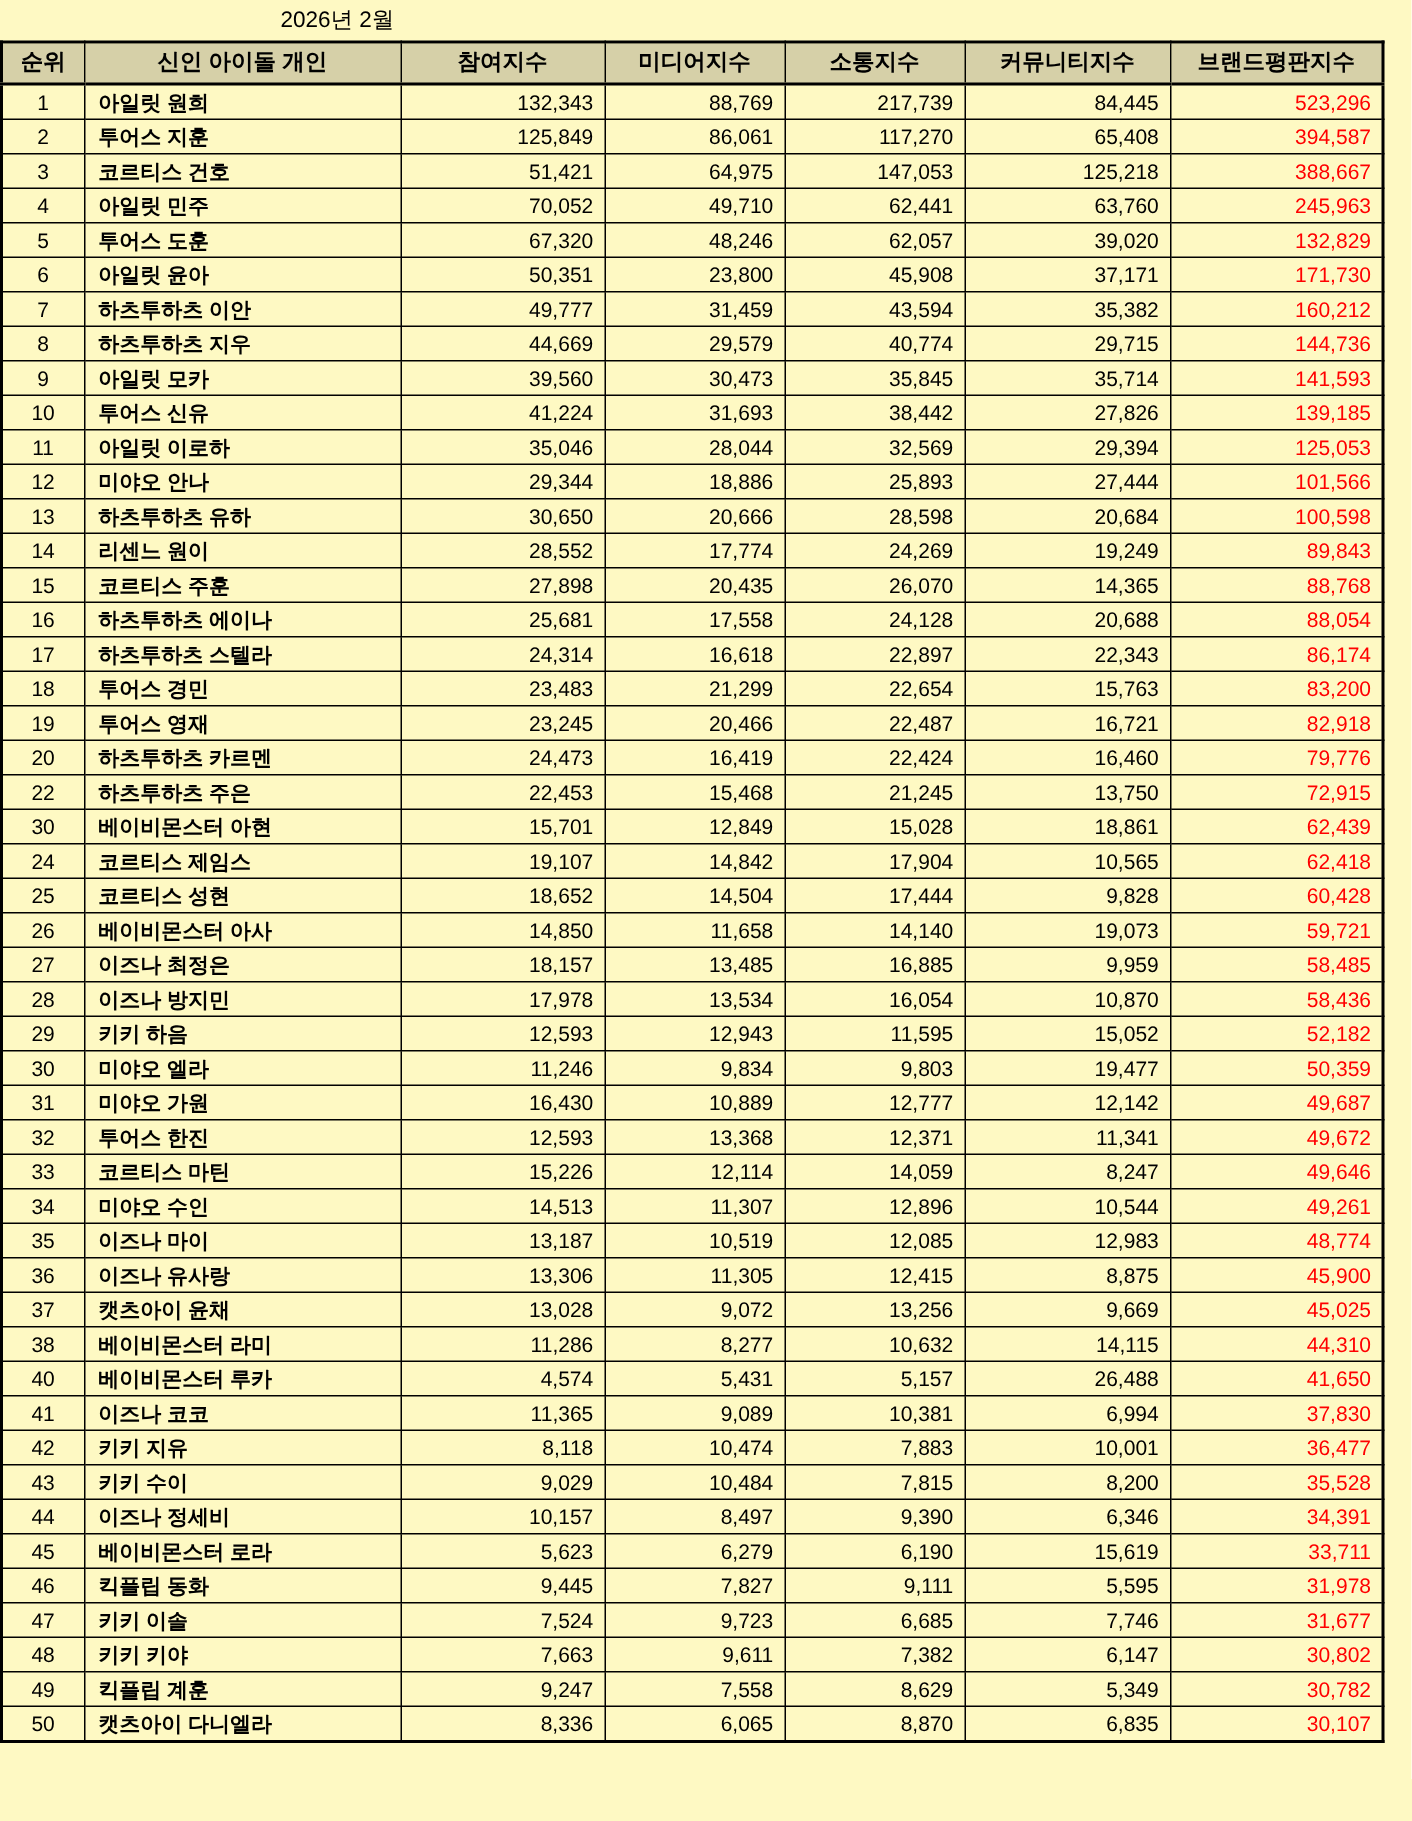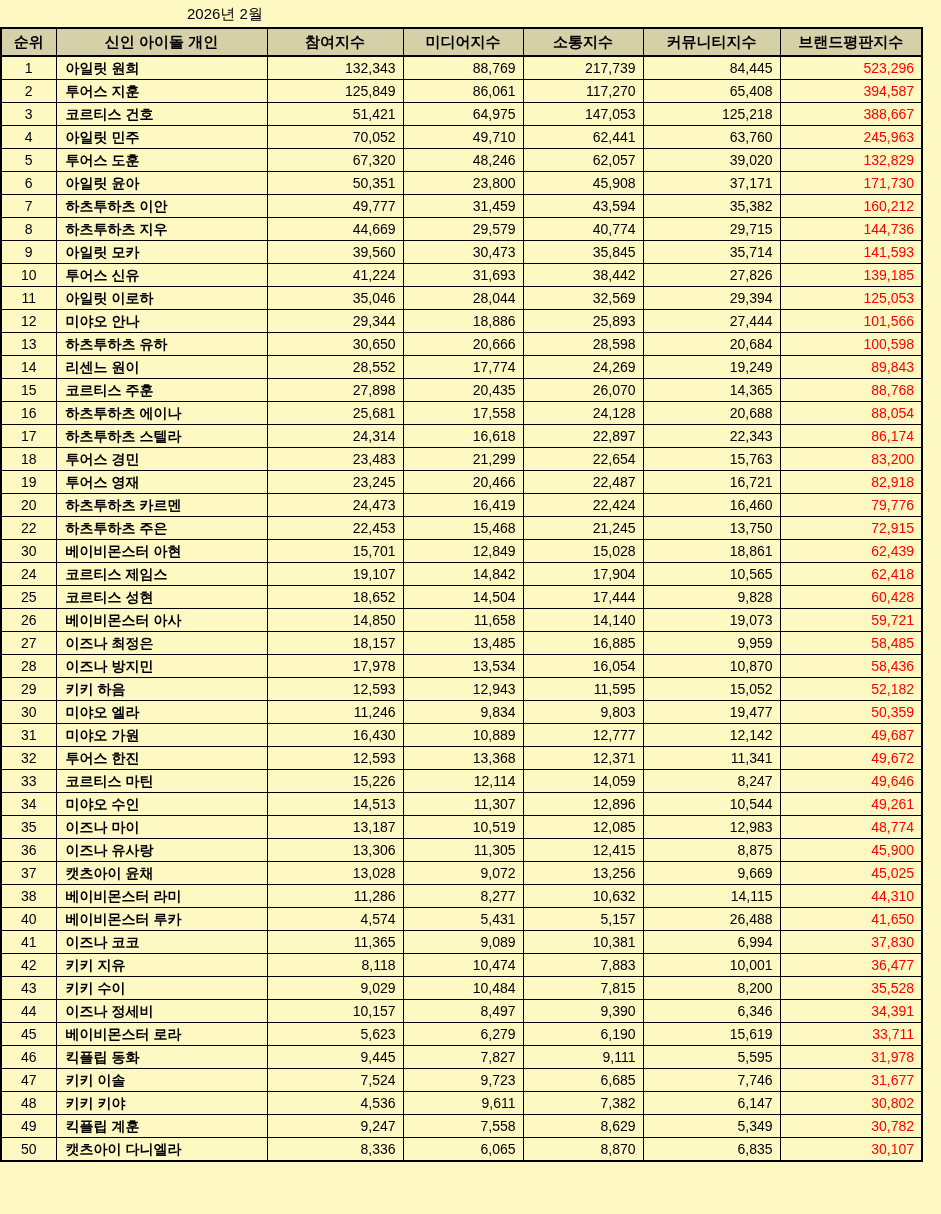--- a/index.html
+++ b/index.html
@@ -491,21 +491,21 @@
           <td class="c1">키키 이솔</td>
           <td class="c2">7,524</td>
           <td class="c3">9,723</td>
           <td class="c4">6,685</td>
           <td class="c5">7,746</td>
           <td class="c6">31,677</td>
         </tr>
         <tr>
           <td class="c0">48</td>
           <td class="c1">키키 키야</td>
-          <td class="c2">4,536</td>
+          <td class="c2">7,663</td>
           <td class="c3">9,611</td>
           <td class="c4">7,382</td>
           <td class="c5">6,147</td>
           <td class="c6">30,802</td>
         </tr>
         <tr>
           <td class="c0">49</td>
           <td class="c1">킥플립 계훈</td>
           <td class="c2">9,247</td>
           <td class="c3">7,558</td>

